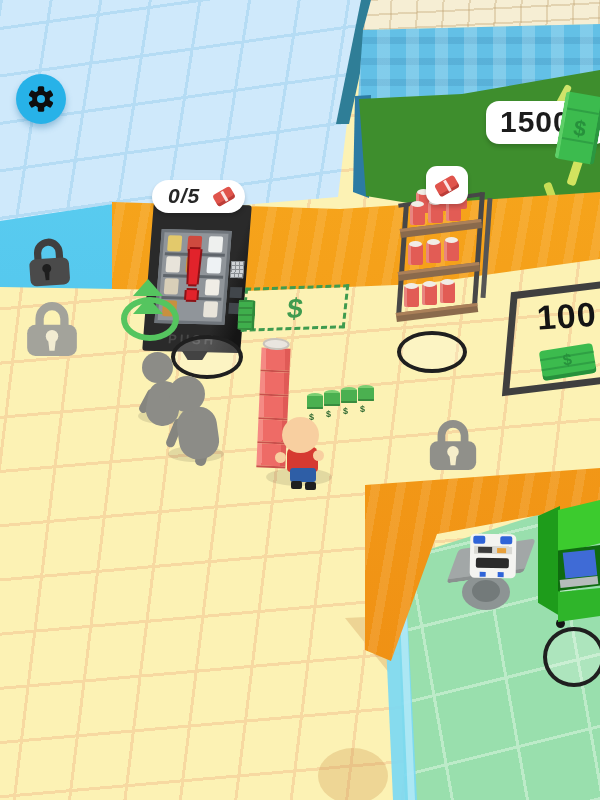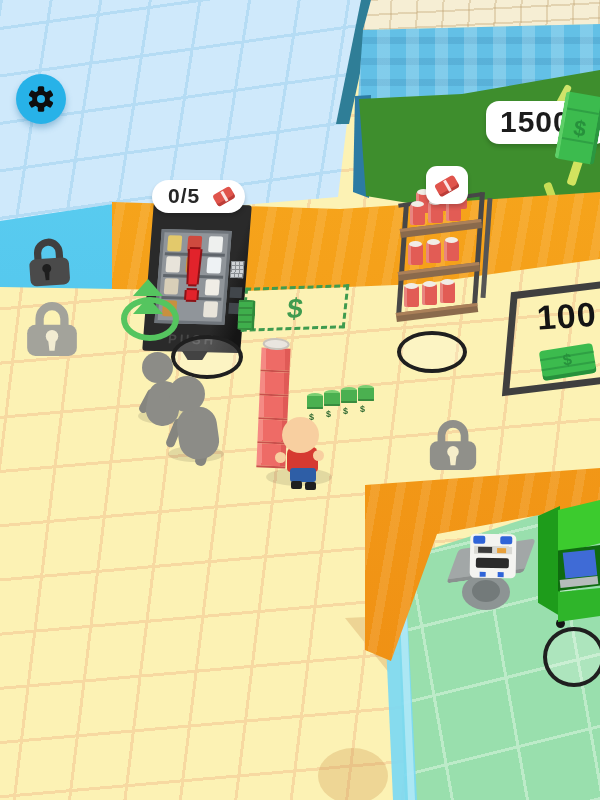--- a/index.html
+++ b/index.html
@@ -60,21 +60,21 @@
   .wall-orange2{inset:0;background:linear-gradient(175deg,#f8a81d,#ee8c12);
     clip-path:polygon(365px 485px,600px 468px,600px 509px,545px 514px,437px 534px,391px 661px,365px 650px);}
 
   
   .streak{background:#d2e35f;border-radius:3px;}
 
   
   .settings-btn{left:16px;top:74px;width:50px;height:50px;border-radius:50%;
     background:#27b2e8;box-shadow:0 4px 6px rgba(30,110,160,.35);}
   .badge{background:#fff;border-radius:14px;box-shadow:0 3px 4px rgba(0,0,0,.18);}
-  .stock-badge{left:152px;top:180px;width:93px;height:33px;border-radius:17px;}
+  .stock-badge{left:152px;top:180px;width:93px;height:33px;border-radius:17px;font-style:italic;}
   .stock-badge .txt{left:16px;top:4px;font-size:21px;font-weight:800;color:#262626;letter-spacing:1px;}
   .cash-badge{left:486px;top:101px;width:122px;height:43px;border-radius:13px;}
   .cash-badge .txt{left:14px;top:4px;font-size:30px;font-weight:800;color:#1c1c1c;letter-spacing:1px;}
   .can-icon{background:#e0544c;border-radius:3px;box-shadow:inset 0 -3px 0 rgba(120,20,20,.35);}
   .can-icon i{position:absolute;left:45%;top:1px;bottom:1px;width:3px;background:rgba(255,255,255,.85);transform:rotate(0deg);}
   .bill{background:#3cbb4e;border-radius:4px;}
   .bill .ln{left:0;right:0;height:2px;background:#2fa044;}
   .bill .sym{width:100%;text-align:center;font-weight:800;color:#27913c;}
 
   

